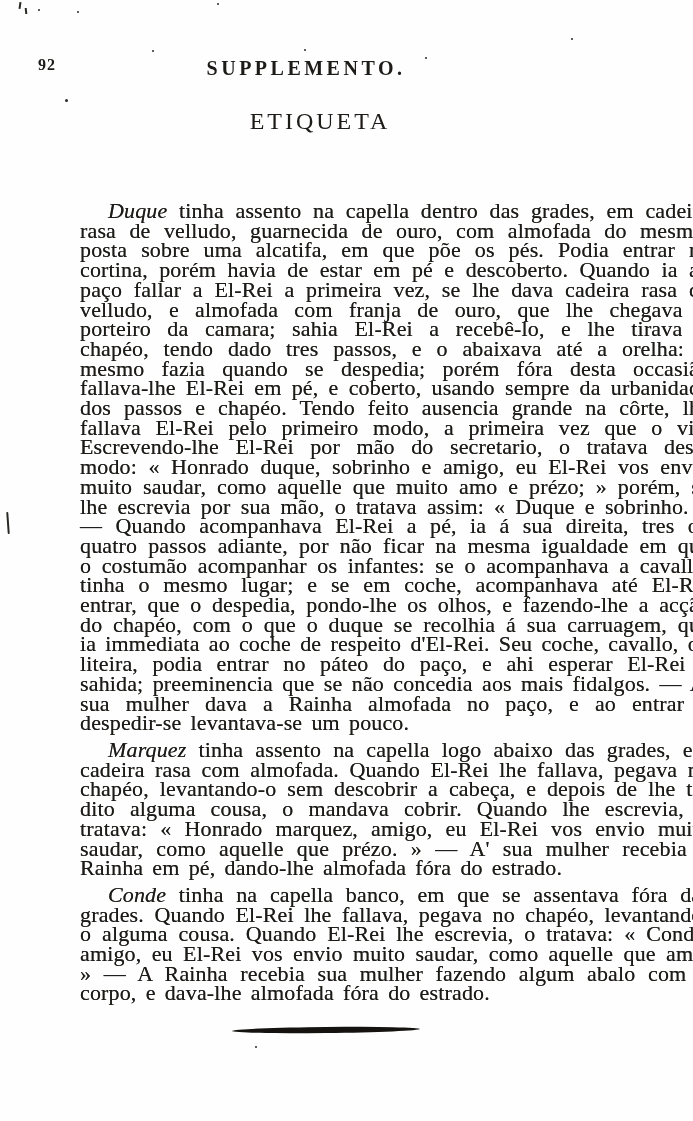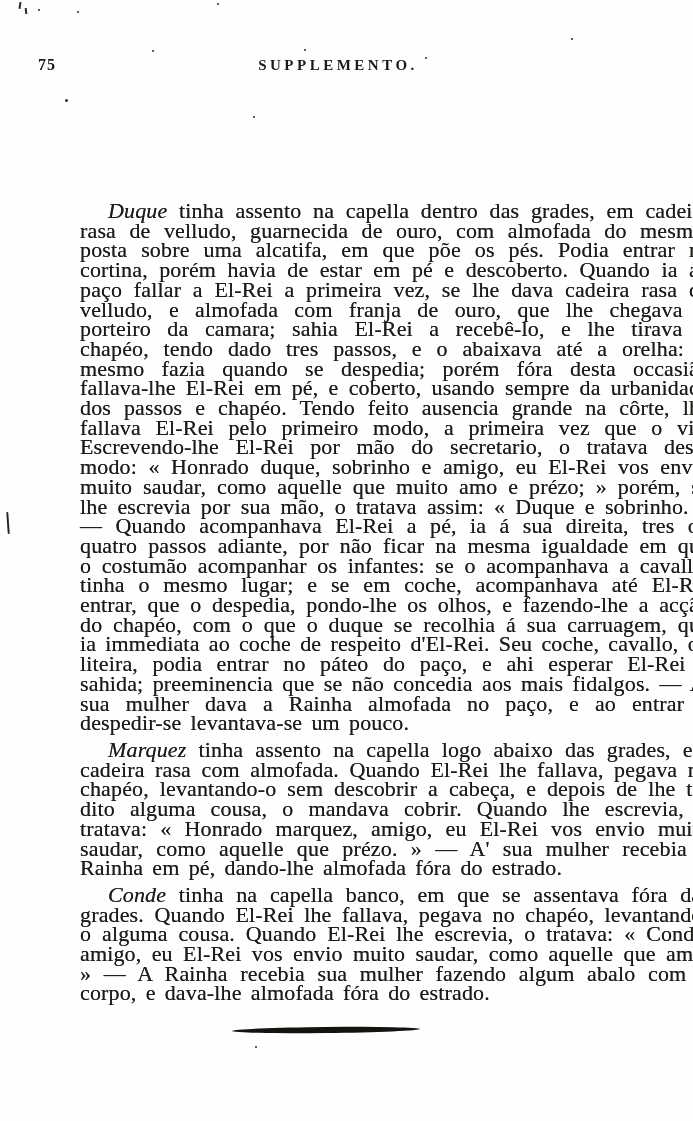--- a/index.html
+++ b/index.html
@@ -10,21 +10,21 @@
     color:#1c1b18;
     font-family:"Liberation Serif", serif;
     overflow:hidden;
   }
   .page-num{
     position:absolute;left:38px;top:56px;
     font-weight:bold;font-size:16px;letter-spacing:1px;
   }
   .running-header{
     position:absolute;top:57px;left:0;width:612px;
-    text-align:center;font-weight:bold;font-size:15px;letter-spacing:3.5px;margin-left:32px;
+    text-align:center;font-weight:bold;font-size:20px;letter-spacing:3.5px;
   }
   .page-title{
     position:absolute;top:108px;left:0;width:640px;margin:0;
     text-align:center;font-weight:normal;font-size:24px;letter-spacing:3px;
   }
   .subtitle{
     position:absolute;top:160px;left:38px;right:38px;
     font-weight:bold;font-size:13.8px;letter-spacing:0.2px;word-spacing:2px;
   }
   .body-text{
@@ -49,23 +49,24 @@
   .margin-bar{
     position:absolute;left:7px;top:512px;width:2px;height:22px;
     background:#2a2925;border-radius:1px;transform:rotate(-4deg);
   }
 </style>
 </head>
 <body>
 
 <div class="page">
 
-  <span class="page-num">75</span>
+  <span class="page-num">92</span>
   <div class="running-header">SUPPLEMENTO.</div>
 
+  <h1 class="page-title">ETIQUETA</h1>
 
 
   <div class="body-text">
     <p><span class="lead">Duque</span><span> tinha assento na capella dentro das grades, em cadeira rasa de velludo, guarnecida de ouro, com almofada do mesmo, posta sobre uma alcatifa, em que põe os pés. Podia entrar na cortina, porém havia de estar em pé e descoberto. Quando ia ao paço fallar a El-Rei a primeira vez, se lhe dava cadeira rasa de velludo, e almofada com franja de ouro, que lhe chegava o porteiro da camara; sahia El-Rei a recebê-lo, e lhe tirava o chapéo, tendo dado tres passos, e o abaixava até a orelha: o mesmo fazia quando se despedia; porém fóra desta occasião fallava-lhe El-Rei em pé, e coberto, usando sempre da urbanidade dos passos e chapéo. Tendo feito ausencia grande na côrte, lhe fallava El-Rei pelo primeiro modo, a primeira vez que o via. Escrevendo-lhe El-Rei por mão do secretario, o tratava deste modo: « Honrado duque, sobrinho e amigo, eu El-Rei vos envio muito saudar, como aquelle que muito amo e prézo; » porém, se lhe escrevia por sua mão, o tratava assim: « Duque e sobrinho. » — Quando acompanhava El-Rei a pé, ia á sua direita, tres ou quatro passos adiante, por não ficar na mesma igualdade em que o costumão acompanhar os infantes: se o acompanhava a cavallo, tinha o mesmo lugar; e se em coche, acompanhava até El-Rei entrar, que o despedia, pondo-lhe os olhos, e fazendo-lhe a acção do chapéo, com o que o duque se recolhia á sua carruagem, que ia immediata ao coche de respeito d'El-Rei. Seu coche, cavallo, ou liteira, podia entrar no páteo do paço, e ahi esperar El-Rei á sahida; preeminencia que se não concedia aos mais fidalgos. — A' sua mulher dava a Rainha almofada no paço, e ao entrar e despedir-se levantava-se um pouco.</span></p>
     <p><span class="lead">Marquez</span><span> tinha assento na capella logo abaixo das grades, em cadeira rasa com almofada. Quando El-Rei lhe fallava, pegava no chapéo, levantando-o sem descobrir a cabeça, e depois de lhe ter dito alguma cousa, o mandava cobrir. Quando lhe escrevia, o tratava: « Honrado marquez, amigo, eu El-Rei vos envio muito saudar, como aquelle que prézo. » — A' sua mulher recebia a Rainha em pé, dando-lhe almofada fóra do estrado.</span></p>
     <p><span class="lead">Conde</span><span> tinha na capella banco, em que se assentava fóra das grades. Quando El-Rei lhe fallava, pegava no chapéo, levantando-o alguma cousa. Quando El-Rei lhe escrevia, o tratava: « Conde, amigo, eu El-Rei vos envio muito saudar, como aquelle que amo. » — A Rainha recebia sua mulher fazendo algum abalo com o corpo, e dava-lhe almofada fóra do estrado.</span></p>
   </div>
 
   <div class="divider-rule"></div>
 

